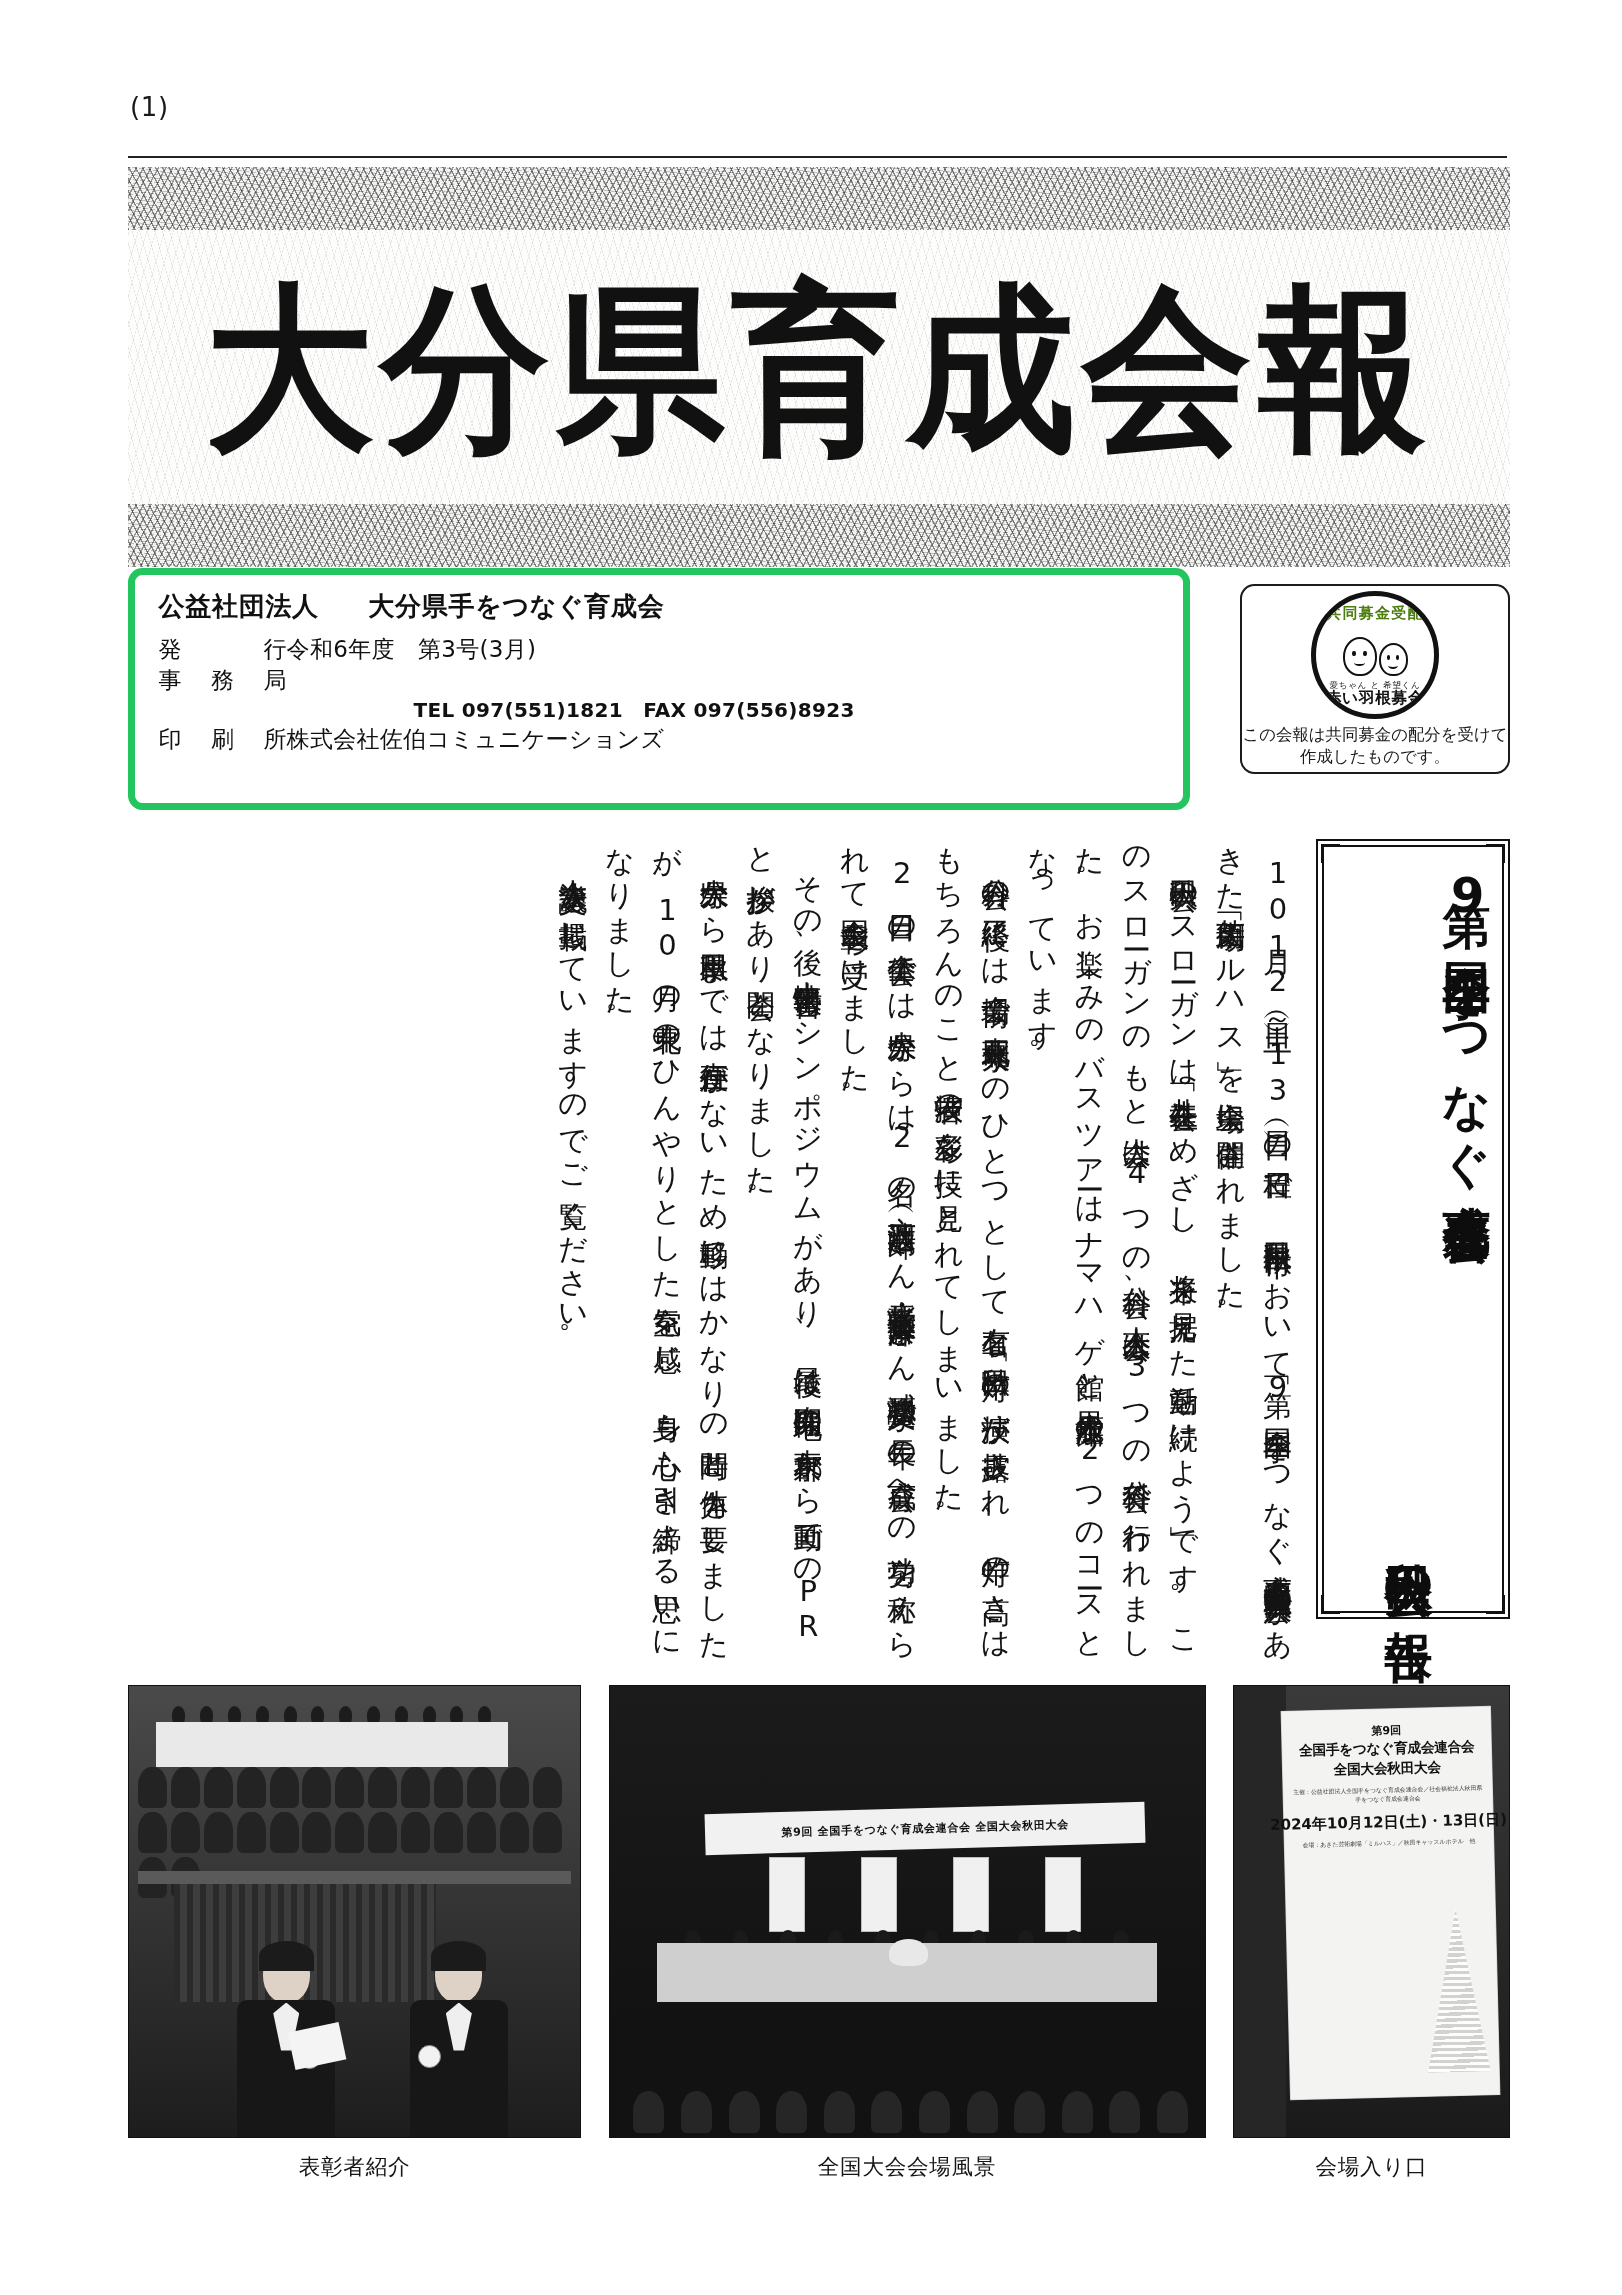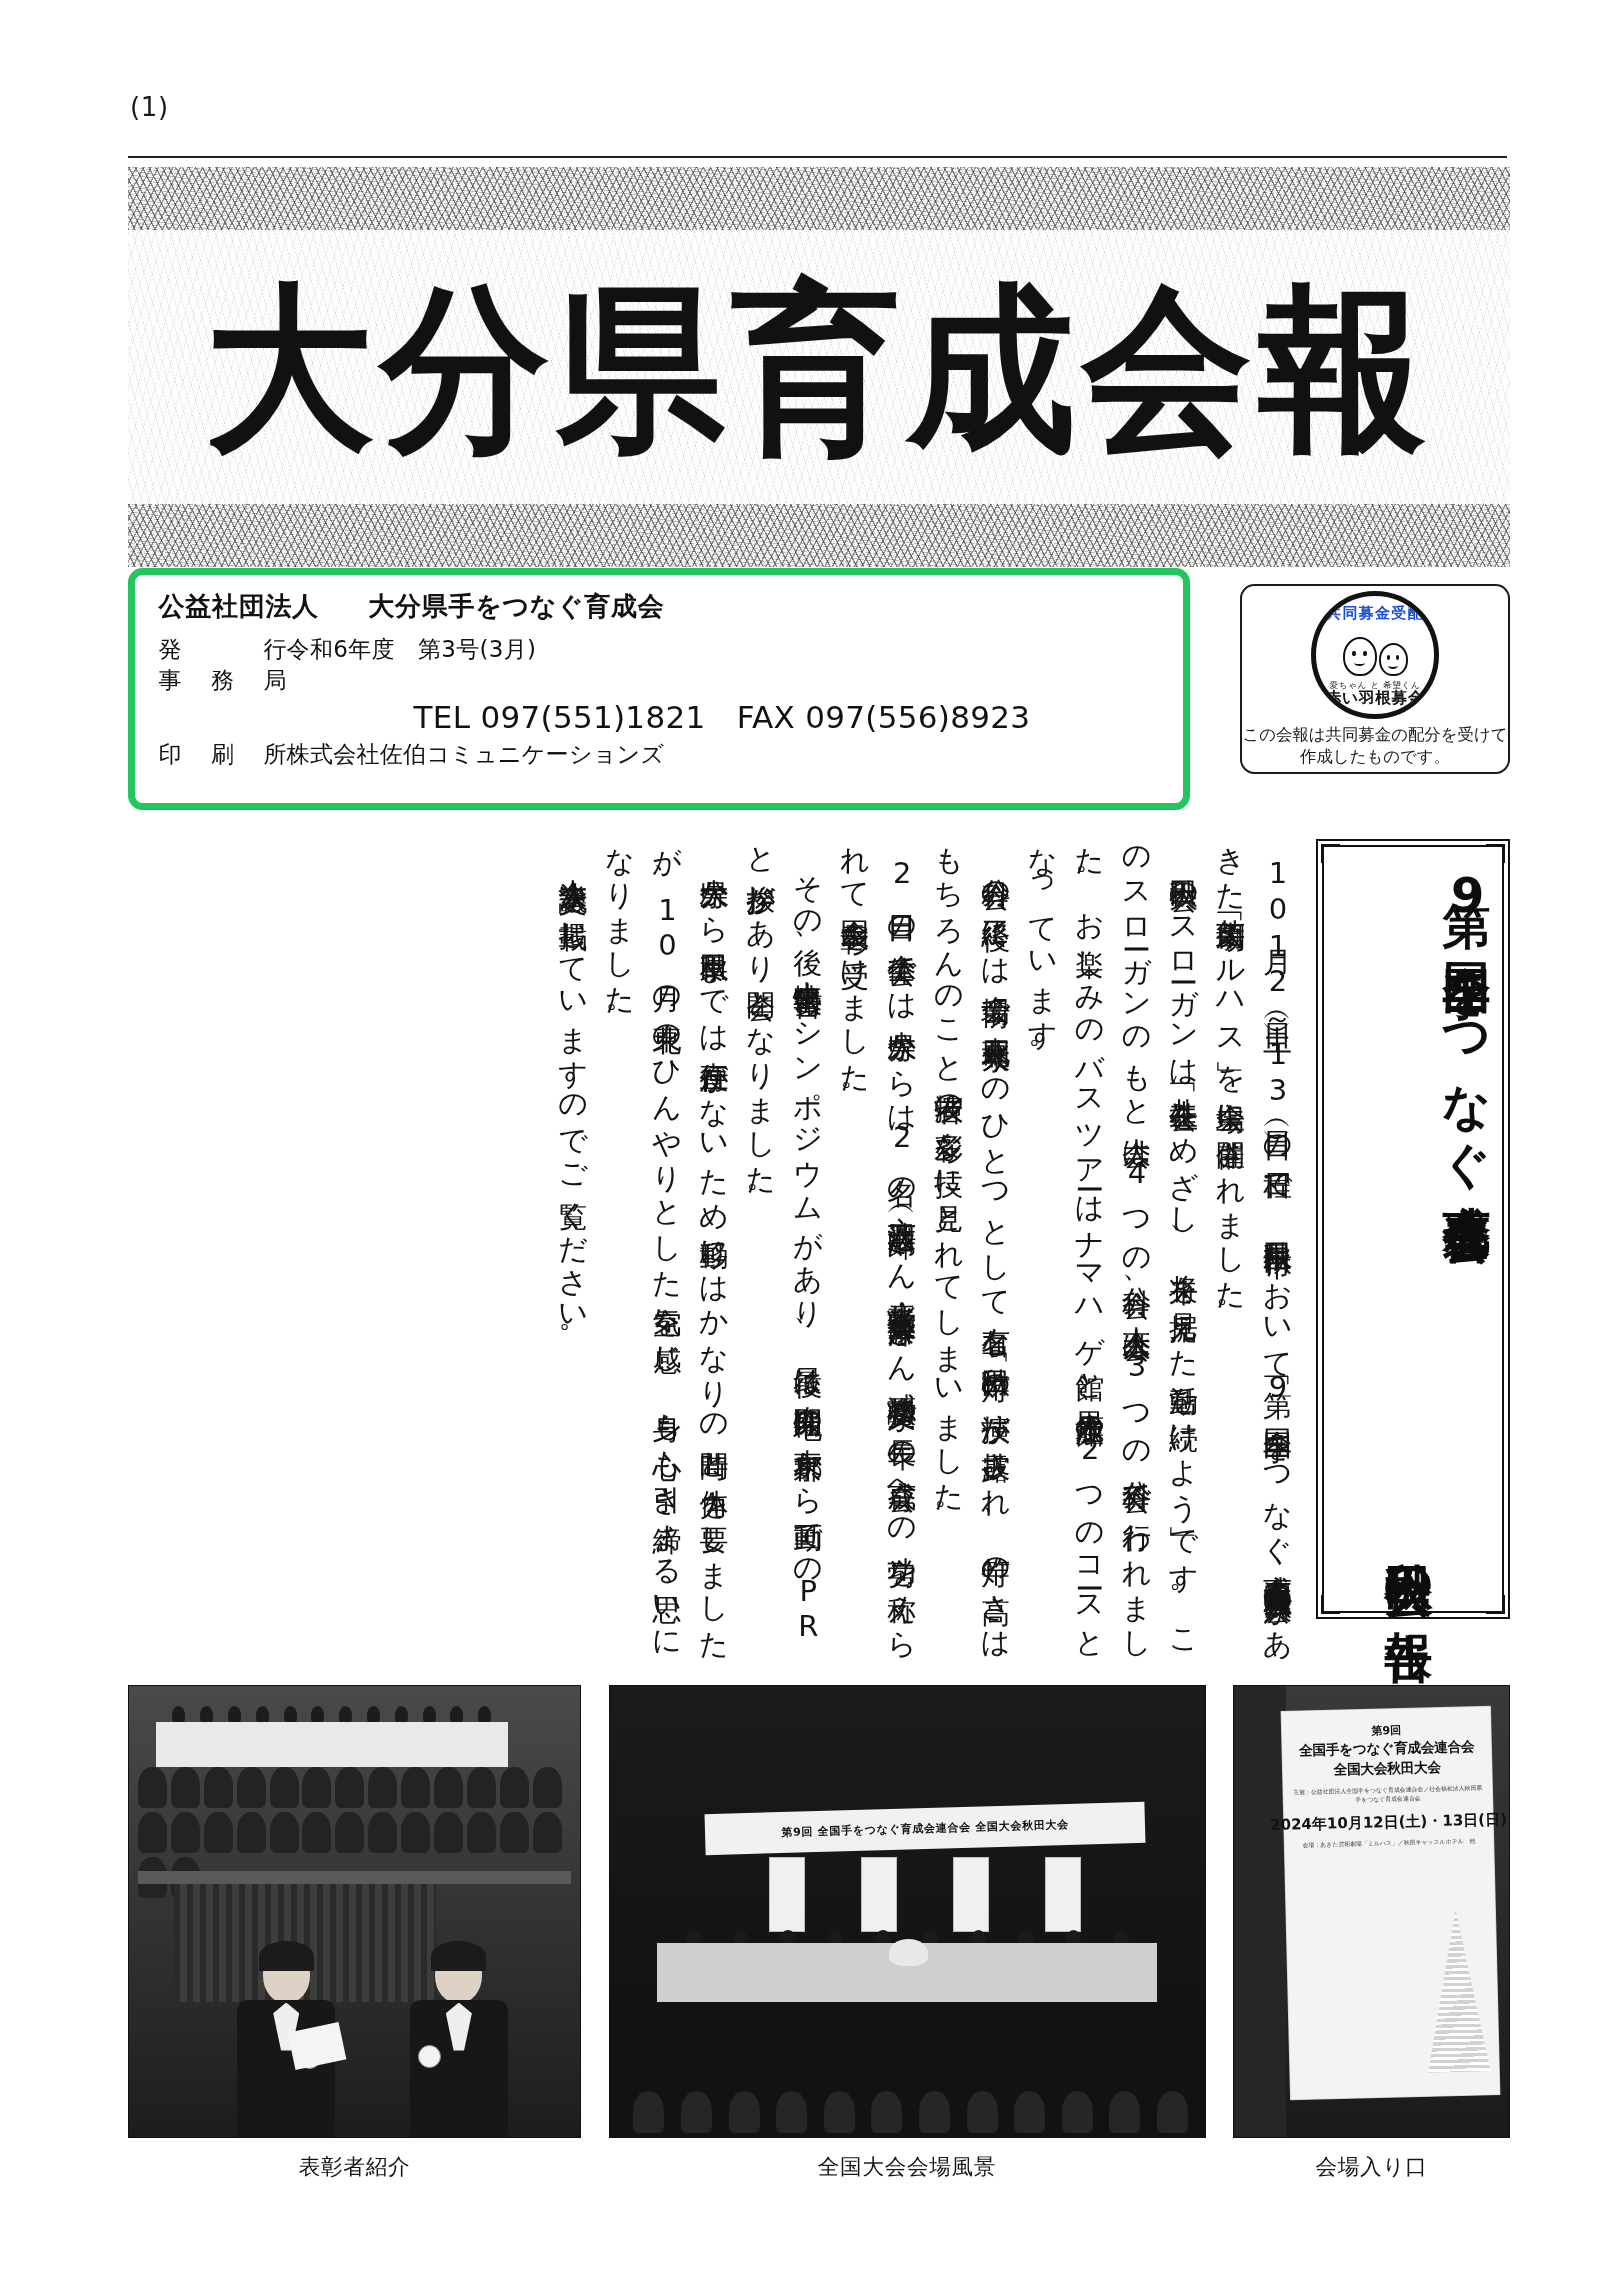--- a/index.html
+++ b/index.html
@@ -124,23 +124,24 @@
     flex: 0 0 128px;
     display: flex;
     justify-content: space-between;
     font-size: 23px;
     letter-spacing: 0;
   }
   .imprint-label span { display: inline-block; }
   .imprint-value { letter-spacing: 0.3px; }
   .imprint-tel {
     margin-left: 255px;
-    font-size: 31px;
+    font-size: 20px;
     letter-spacing: 0.3px;
     white-space: nowrap;
+    font-weight: bold;
   }
 
   
   .seal-box {
     position: absolute;
     left: 1240px;
     top: 584px;
     width: 270px;
     height: 190px;
     border: 2px solid #1b1b1b;
@@ -164,21 +165,21 @@
     align-items: center;
     justify-content: center;
     overflow: hidden;
   }
   .seal-arc {
     position: absolute;
     top: 7.9px;
     font-size: 15px;
     font-weight: 700;
     letter-spacing: 1.3px;
-    color: #1d4ed8;
+    color: #4d7c0f;
     white-space: nowrap;
   }
   .seal-figs {
     position: absolute;
     top: 41px;
     display: flex;
     align-items: flex-end;
     gap: 2px;
   }
   .fig {

